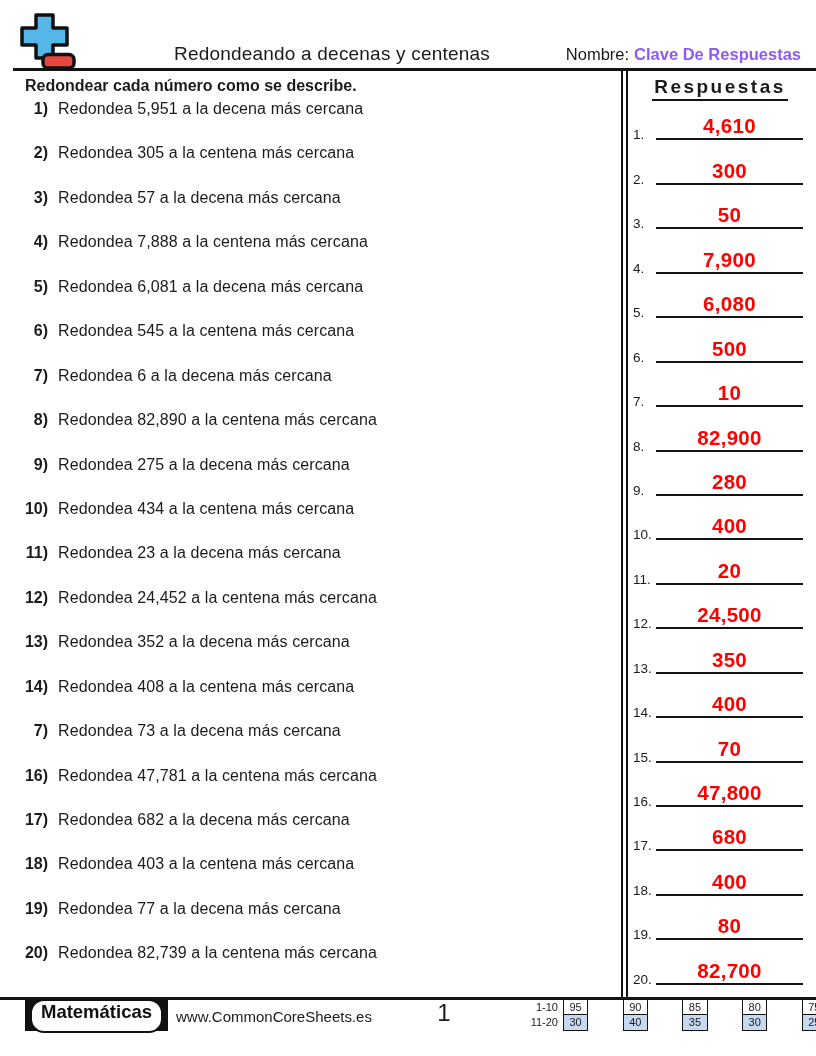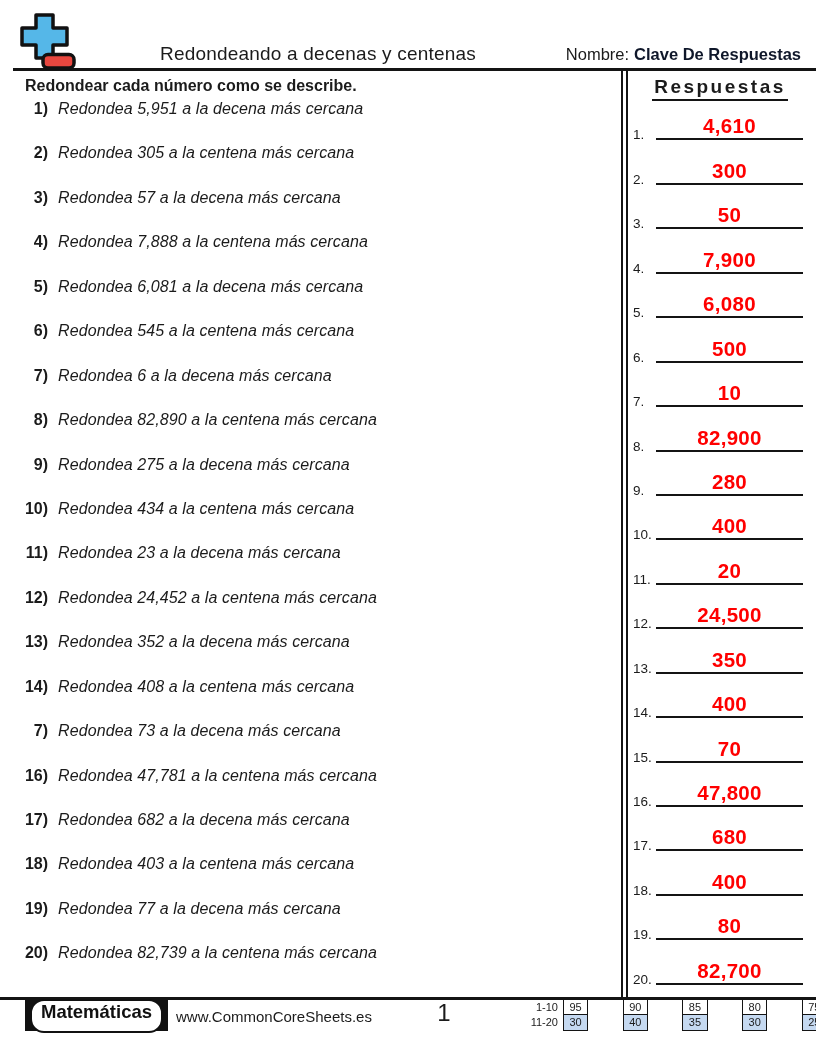--- a/index.html
+++ b/index.html
@@ -10,39 +10,39 @@
     color: #1b1b1b;
     position: relative;
     overflow: hidden;
   }
   .page { position: absolute; inset: 0; background: #fff; }
 
   
   .logo { position: absolute; left: 13px; top: 12px; width: 64px; height: 62px; z-index: 2; }
   .logo svg { width: 100%; height: 100%; }
   .title {
-    position: absolute; left: 98px; top: 43px; width: 440px;
+    position: absolute; left: 112px; top: 43px; width: 440px;
     text-align: center; font-size: 19px; letter-spacing: 0.2px;
   }
   .name-block { position: absolute; right: 15px; top: 45px; font-size: 16.5px; white-space: nowrap; }
-  .name-value { color: #0f172a; font-weight: bold; margin-left: 5px; }
+  .name-value { color: #8b5cf6; font-weight: bold; margin-left: 5px; }
   .header-rule { position: absolute; left: 13px; top: 68px; width: 803px; height: 3px; background: #141414; }
 
   
   .vsep {
     position: absolute; left: 621px; top: 71px; height: 926px; width: 7px;
     border-left: 2px solid #141414; border-right: 2px solid #141414;
   }
 
   
   .directions { position: absolute; left: 25px; top: 77px; font-weight: bold; font-size: 16px; }
   .q-list { position: absolute; left: 0; top: 97px; width: 618px; }
   .q-row { height: 44.45px; display: flex; align-items: flex-start; padding-top: 3px; }
   .q-num { flex: none; width: 48px; text-align: right; font-weight: bold; font-size: 16px; }
-  .q-text { margin-left: 10px; font-size: 16px; letter-spacing: 0.1px; font-style: italic; }
+  .q-text { margin-left: 10px; font-size: 16px; letter-spacing: 0.1px; }
 
   
   .answers-heading {
     position: absolute; left: 630px; top: 76px; width: 180px; text-align: center;
     font-weight: bold; font-size: 19px;
   }
   .answers-heading span {
     letter-spacing: 2.5px; border-bottom: 2.5px solid #141414; padding: 0 2px 2px 2px; text-align: right;
   }
   .a-list { position: absolute; left: 630px; top: 103px; width: 186px; }

